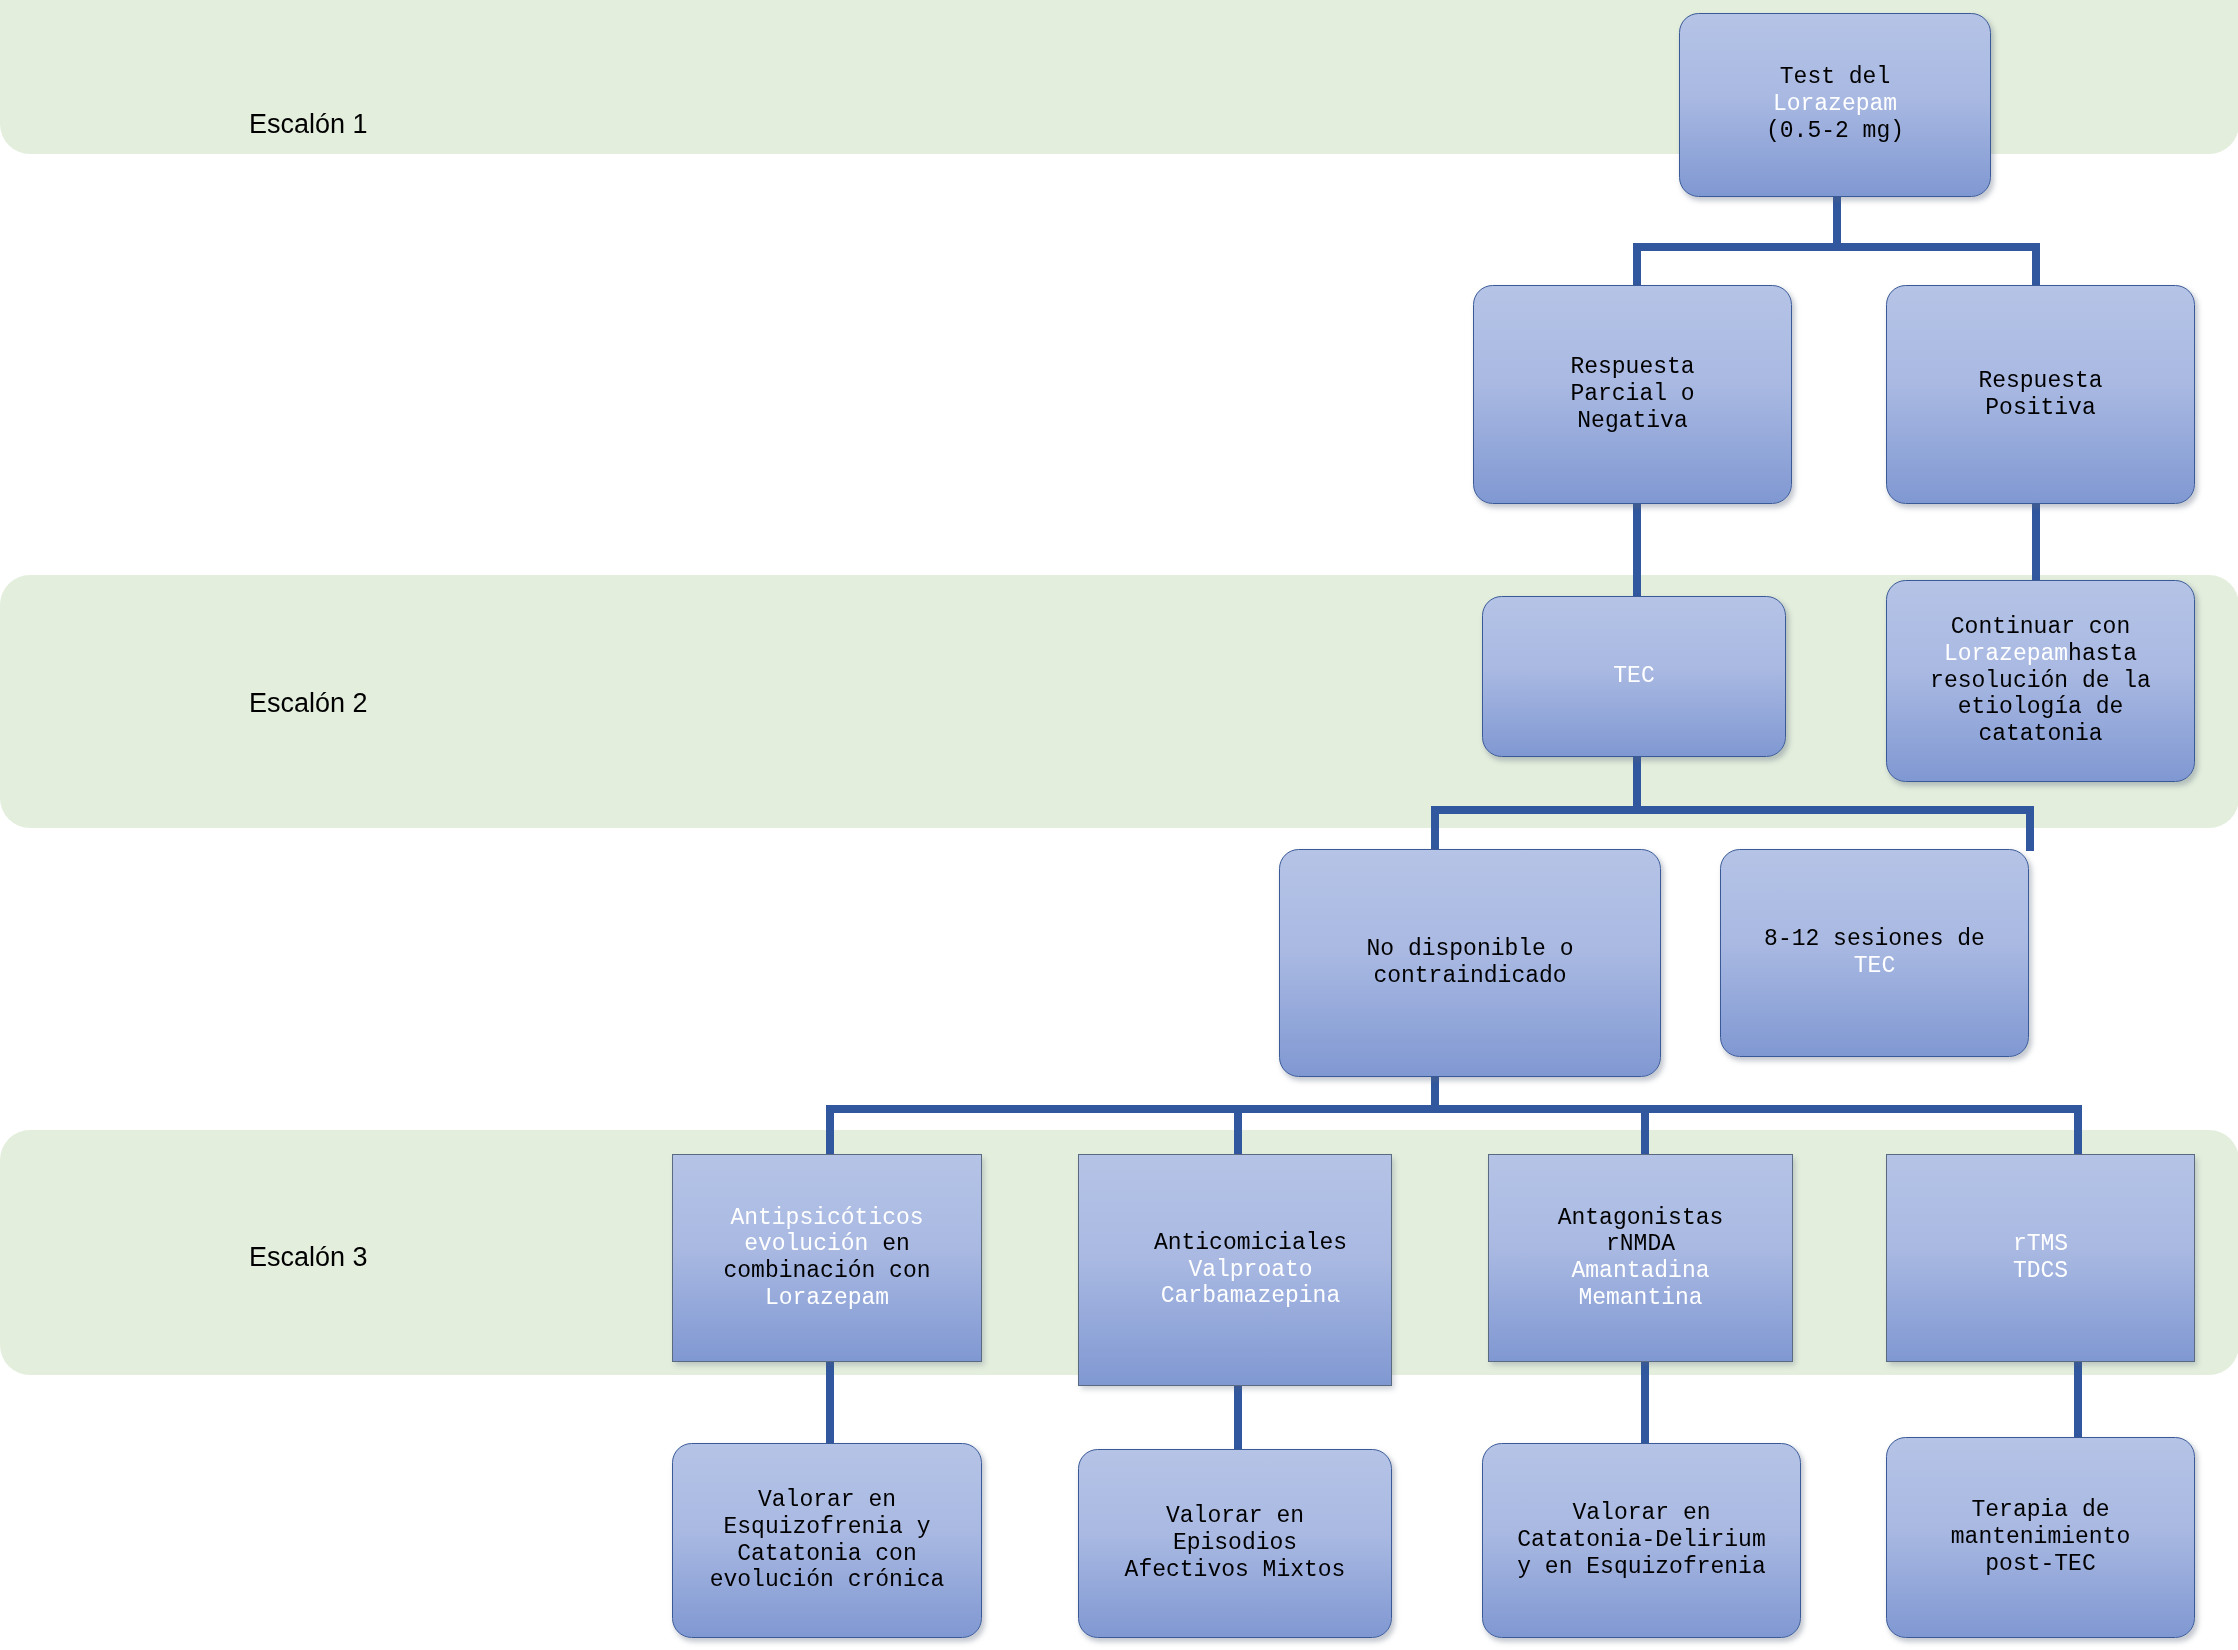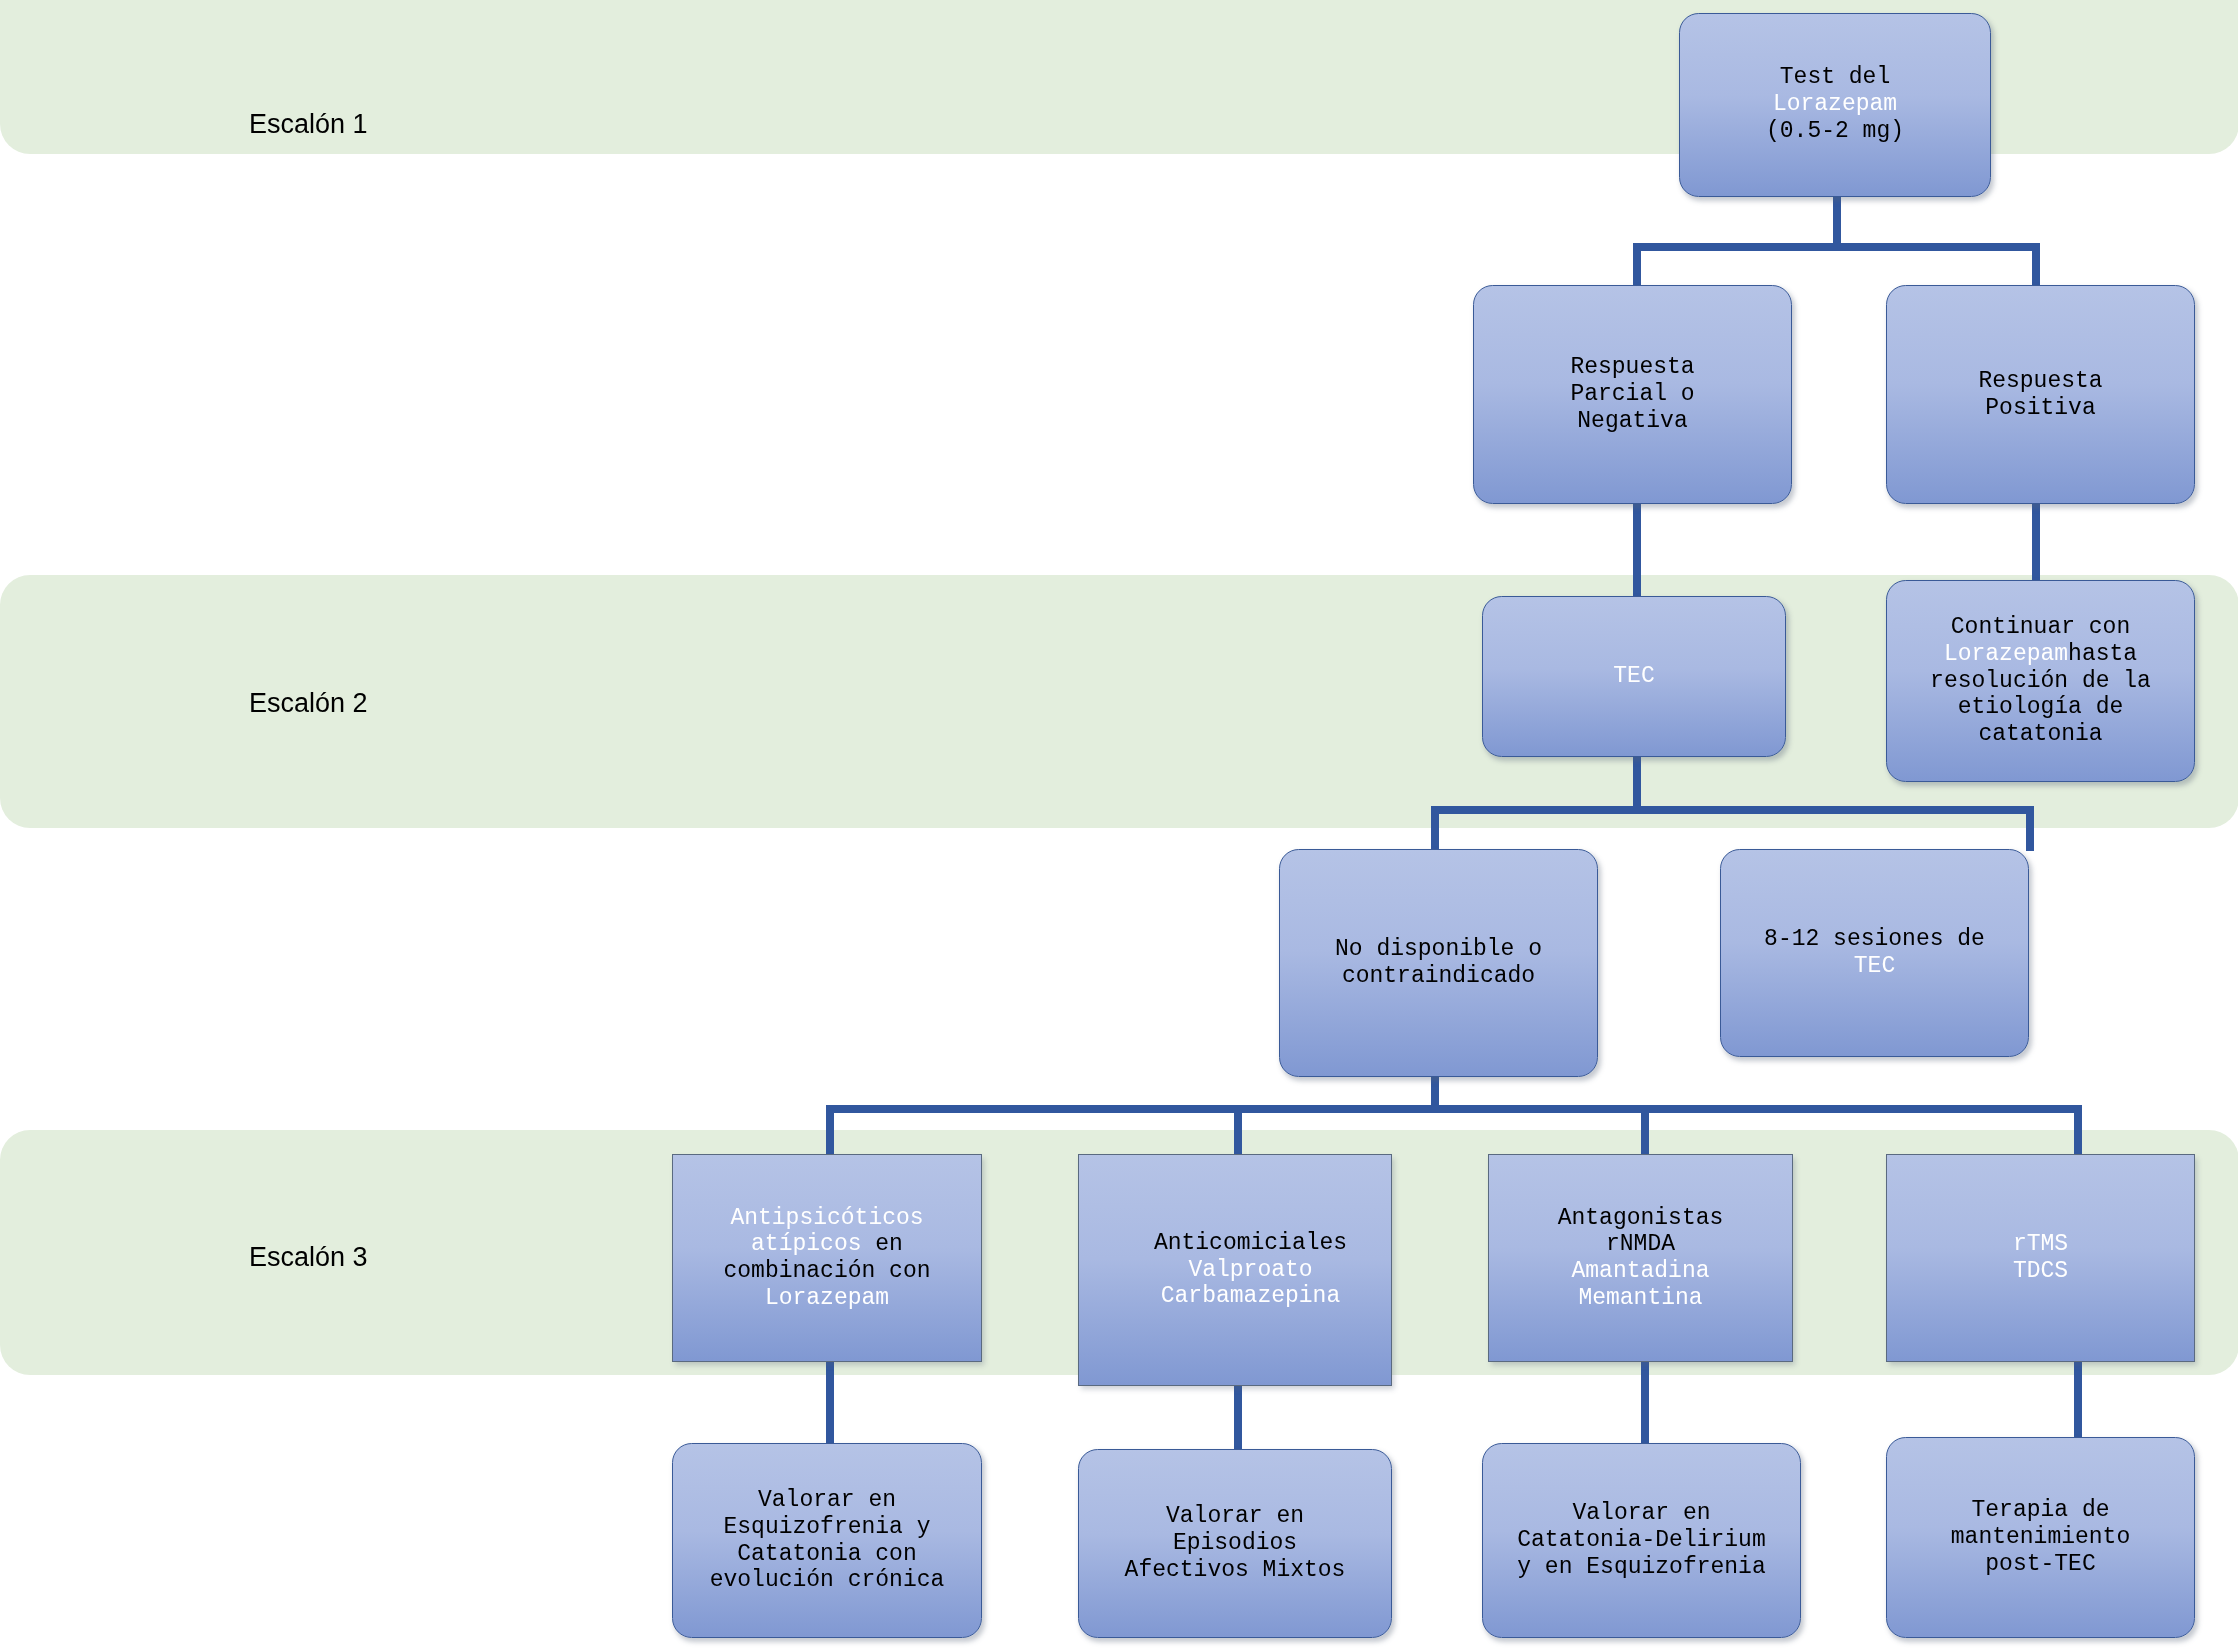--- a/index.html
+++ b/index.html
@@ -133,38 +133,38 @@
   <div class="node" style="left:1886px;top:580px;width:309px;height:202px;">
     <div>
       <span class="ln">Continuar con</span>
       <span class="ln"><span class="hl">Lorazepam</span><span>hasta</span></span>
       <span class="ln">resolución de la</span>
       <span class="ln">etiología de</span>
       <span class="ln">catatonia</span>
     </div>
   </div>
 
-  <div class="node" style="left:1279px;top:849px;width:319px;height:228px;">
+  <div class="node" style="left:1279px;top:849px;width:382px;height:228px;">
     <div>
       <span class="ln">No disponible o</span>
       <span class="ln">contraindicado</span>
     </div>
   </div>
 
   <div class="node" style="left:1684px;top:849px;width:309px;height:208px;margin-left:36px;">
     <div>
       <span class="ln">8-12 sesiones de</span>
       <span class="ln hl">TEC</span>
     </div>
   </div>
 
   <div class="node sharp" style="left:672px;top:1154px;width:310px;height:208px;">
     <div>
       <span class="ln hl">Antipsicóticos</span>
-      <span class="ln"><span class="hl">atípicos</span>&nbsp;<span>en</span></span>
+      <span class="ln"><span class="hl">evolución</span>&nbsp;<span>en</span></span>
       <span class="ln">combinación con</span>
       <span class="ln hl">Lorazepam</span>
     </div>
   </div>
 
   <div class="node sharp" style="left:1078px;top:1154px;width:314px;height:232px;padding-left:40px;">
     <div>
       <span class="ln">Anticomiciales</span>
       <span class="ln hl">Valproato</span>
       <span class="ln hl">Carbamazepina</span>

